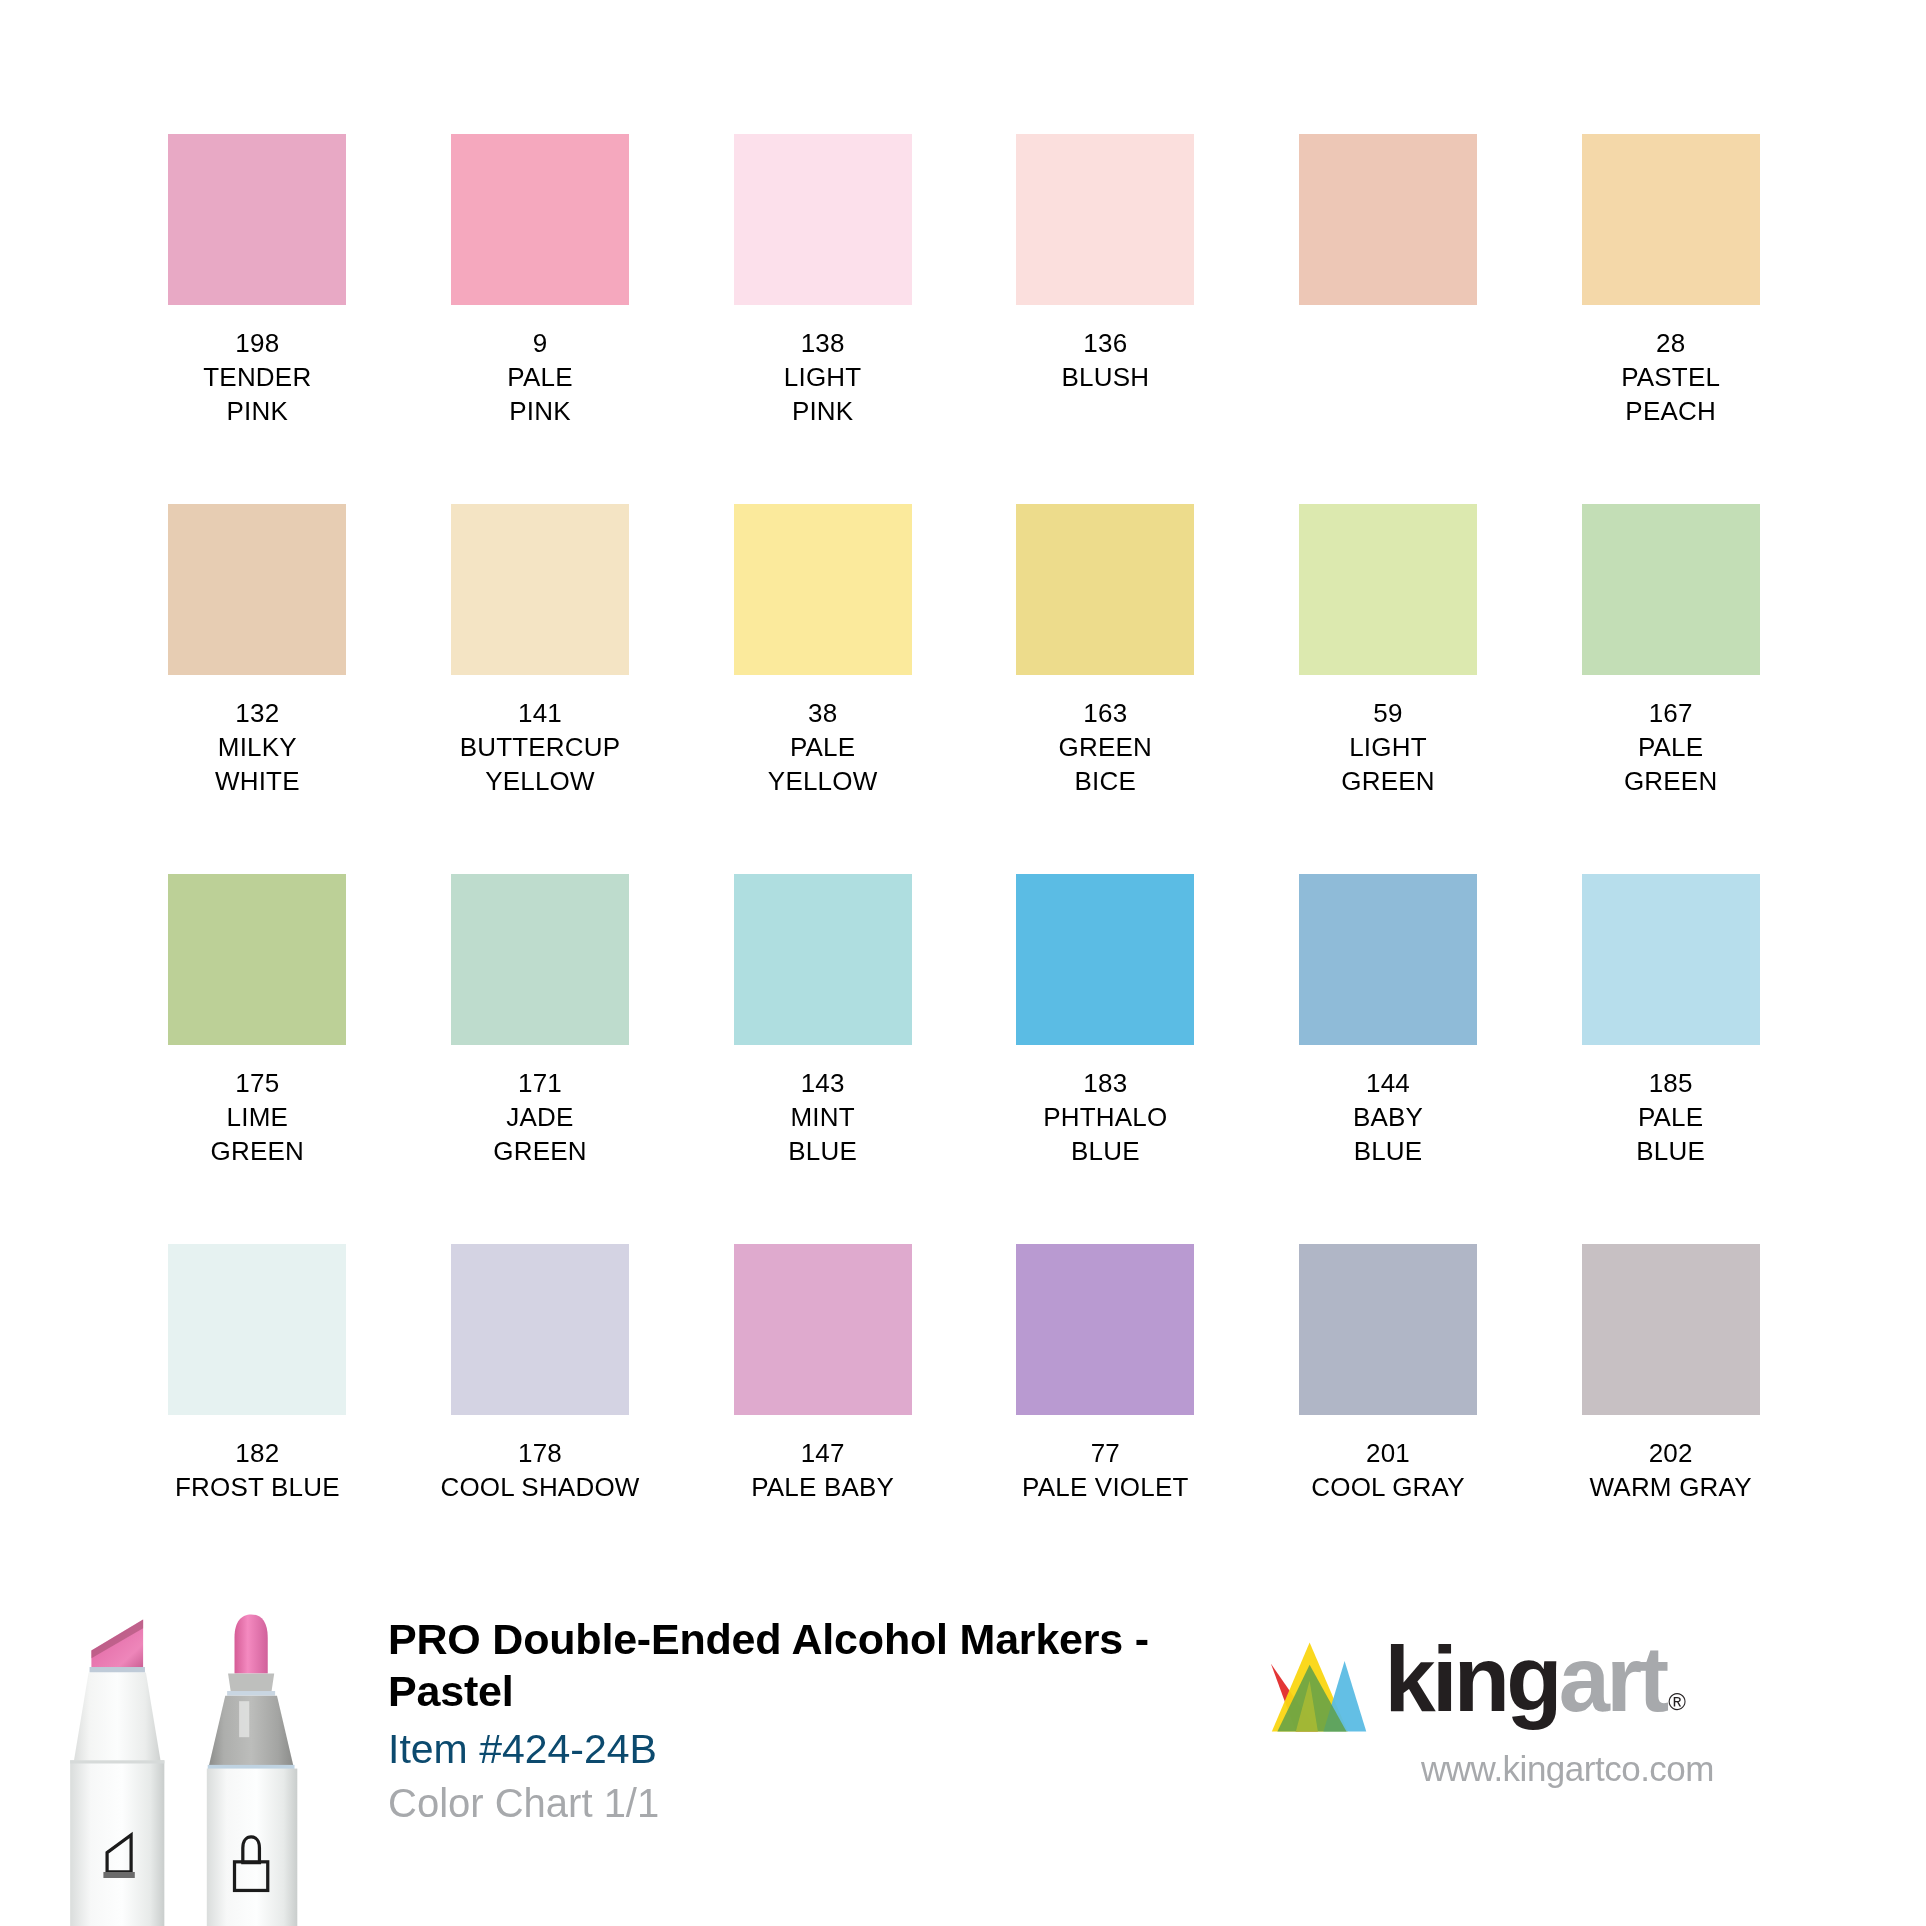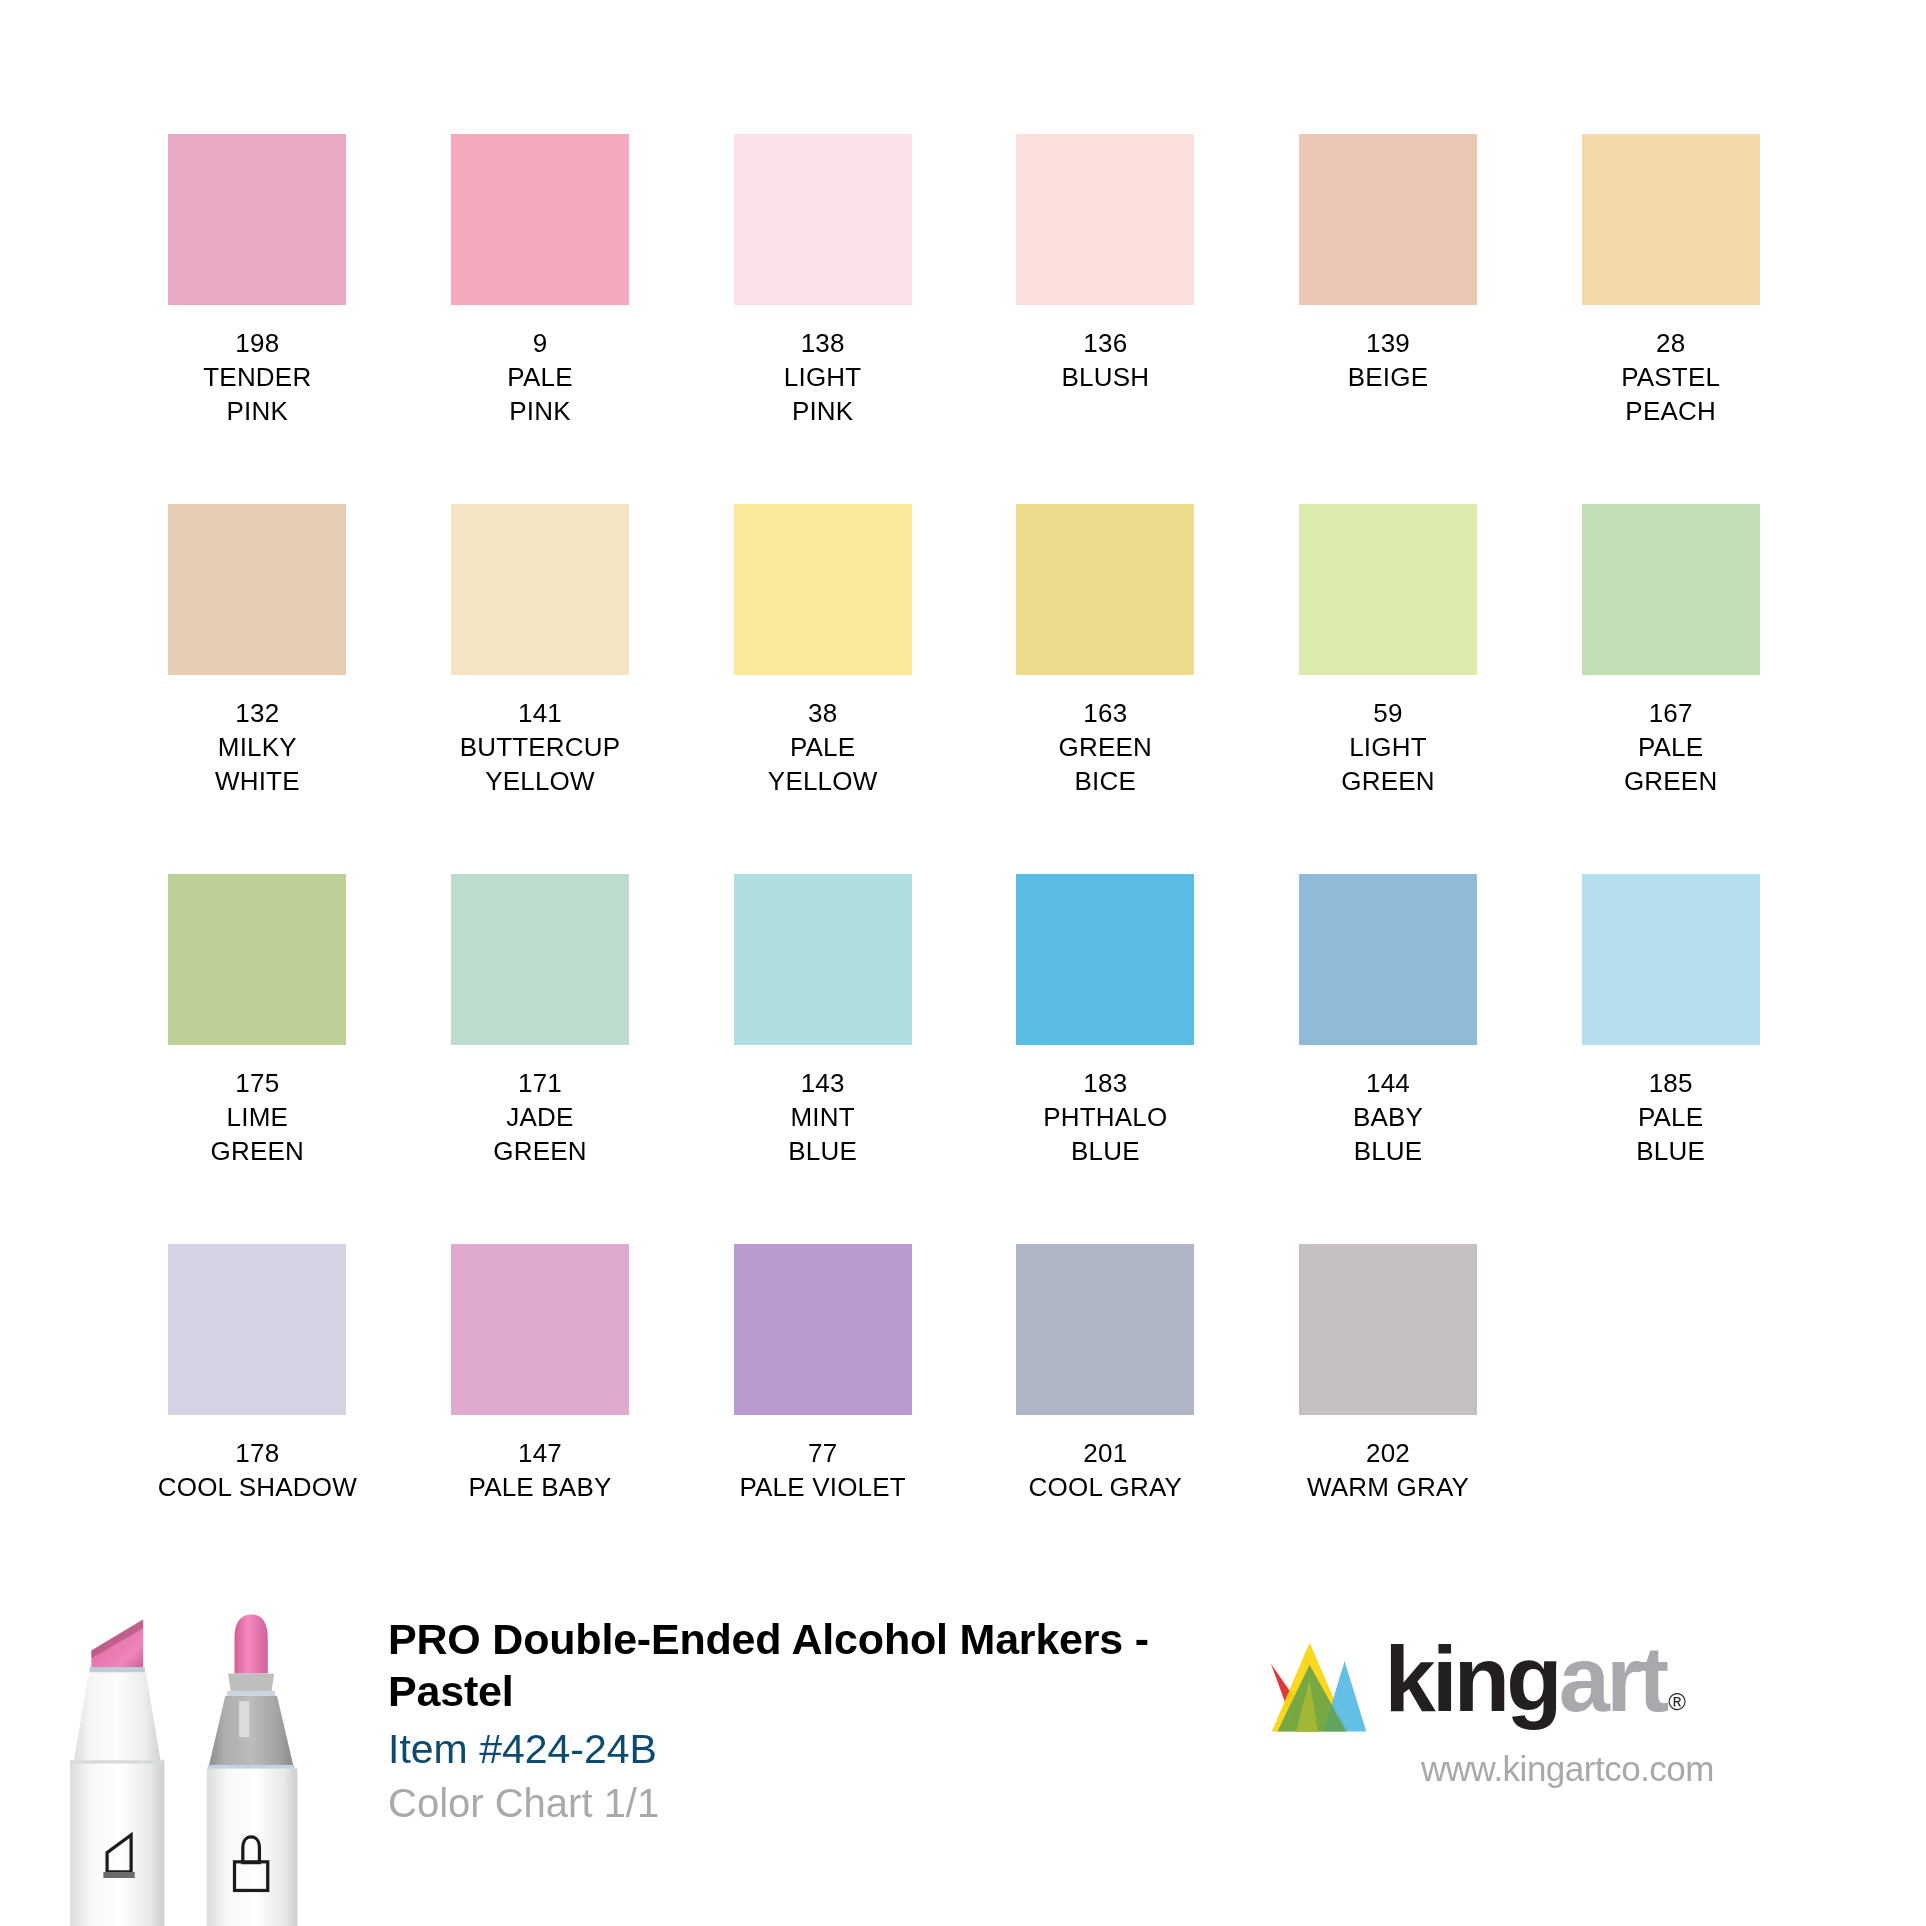--- a/index.html
+++ b/index.html
@@ -182,24 +182,20 @@
       </div>
       <div class="swatch-cell">
         <div class="swatch-chip" style="background: rgb(251, 223, 221);"></div>
         <div class="swatch-caption">
           <span class="swatch-code">136</span>
           <span class="swatch-name">BLUSH</span>
         </div>
       </div>
       <div class="swatch-cell">
         <div class="swatch-chip" style="background: rgb(237, 199, 182);"></div>
-        <div class="swatch-caption">
-          <span class="swatch-code">139</span>
-          <span class="swatch-name">BEIGE</span>
-        </div>
       </div>
       <div class="swatch-cell">
         <div class="swatch-chip" style="background: rgb(244, 216, 169);"></div>
         <div class="swatch-caption">
           <span class="swatch-code">28</span>
           <span class="swatch-name">PASTEL
 PEACH</span>
         </div>
       </div>
       <div class="swatch-cell">
@@ -289,20 +285,27 @@
           <span class="swatch-name">BABY
 BLUE</span>
         </div>
       </div>
       <div class="swatch-cell">
         <div class="swatch-chip" style="background: rgb(183, 222, 236);"></div>
         <div class="swatch-caption">
           <span class="swatch-code">185</span>
           <span class="swatch-name">PALE
 BLUE</span>
+        </div>
+      </div>
+      <div class="swatch-cell">
+        <div class="swatch-chip" style="background: rgb(230, 242, 241);"></div>
+        <div class="swatch-caption">
+          <span class="swatch-code">182</span>
+          <span class="swatch-name">FROST BLUE</span>
         </div>
       </div>
       <div class="swatch-cell">
         <div class="swatch-chip" style="background: rgb(212, 211, 227);"></div>
         <div class="swatch-caption">
           <span class="swatch-code">178</span>
           <span class="swatch-name">COOL SHADOW</span>
         </div>
       </div>
       <div class="swatch-cell">

